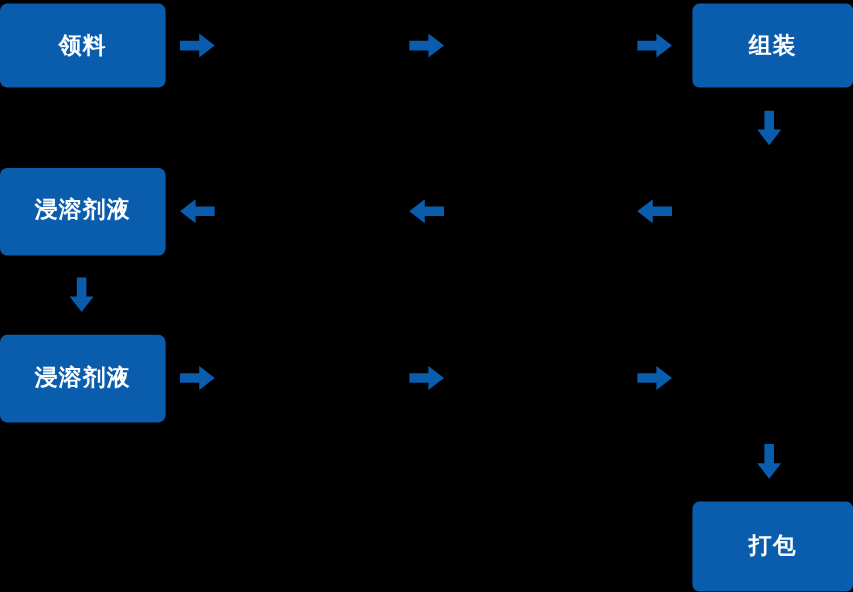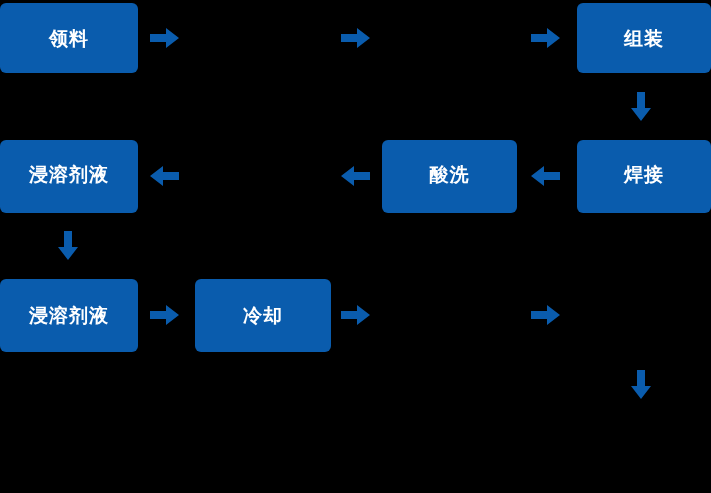--- a/index.html
+++ b/index.html
@@ -106,53 +106,44 @@
     </svg>
   </span>
 
 
   <span class="arrow" style="left:341px; top:166px;">
     <svg width="29" height="20" viewBox="0 0 29 20" aria-hidden="true">
       <path d="M29 6 H13 V0 L0 10 L13 20 V14 H29 Z" fill="#0a5cad"></path>
     </svg>
   </span>
 
-  <div class="node row-2 col-3">
-    <span class="node-label">酸洗</span>
-  </div>
 
   <span class="arrow" style="left:531px; top:166px;">
     <svg width="29" height="20" viewBox="0 0 29 20" aria-hidden="true">
       <path d="M29 6 H13 V0 L0 10 L13 20 V14 H29 Z" fill="#0a5cad"></path>
     </svg>
   </span>
 
-  <div class="node row-2 col-4">
-    <span class="node-label">焊接</span>
-  </div>
 
   <span class="arrow" style="left:58px; top:231px;">
     <svg width="20" height="29" viewBox="0 0 20 29" aria-hidden="true">
       <path d="M6 0 H14 V16 H20 L10 29 L0 16 H6 Z" fill="#0a5cad"></path>
     </svg>
   </span>
 
   <div class="node row-3 col-1">
     <span class="node-label">浸溶剂液</span>
   </div>
 
   <span class="arrow" style="left:150px; top:305px;">
     <svg width="29" height="20" viewBox="0 0 29 20" aria-hidden="true">
       <path d="M0 6 H16 V0 L29 10 L16 20 V14 H0 Z" fill="#0a5cad"></path>
     </svg>
   </span>
 
-  <div class="node row-3 col-2">
-    <span class="node-label">冷却</span>
-  </div>
 
   <span class="arrow" style="left:341px; top:305px;">
     <svg width="29" height="20" viewBox="0 0 29 20" aria-hidden="true">
       <path d="M0 6 H16 V0 L29 10 L16 20 V14 H0 Z" fill="#0a5cad"></path>
     </svg>
   </span>
 
 
   <span class="arrow" style="left:531px; top:305px;">
     <svg width="29" height="20" viewBox="0 0 29 20" aria-hidden="true">
@@ -160,14 +151,17 @@
     </svg>
   </span>
 
 
   <span class="arrow" style="left:631px; top:370px;">
     <svg width="20" height="29" viewBox="0 0 20 29" aria-hidden="true">
       <path d="M6 0 H14 V16 H20 L10 29 L0 16 H6 Z" fill="#0a5cad"></path>
     </svg>
   </span>
 
+  <div class="node row-4 col-4">
+    <span class="node-label">打包</span>
+  </div>
 
 </div>
 
 </body></html>

